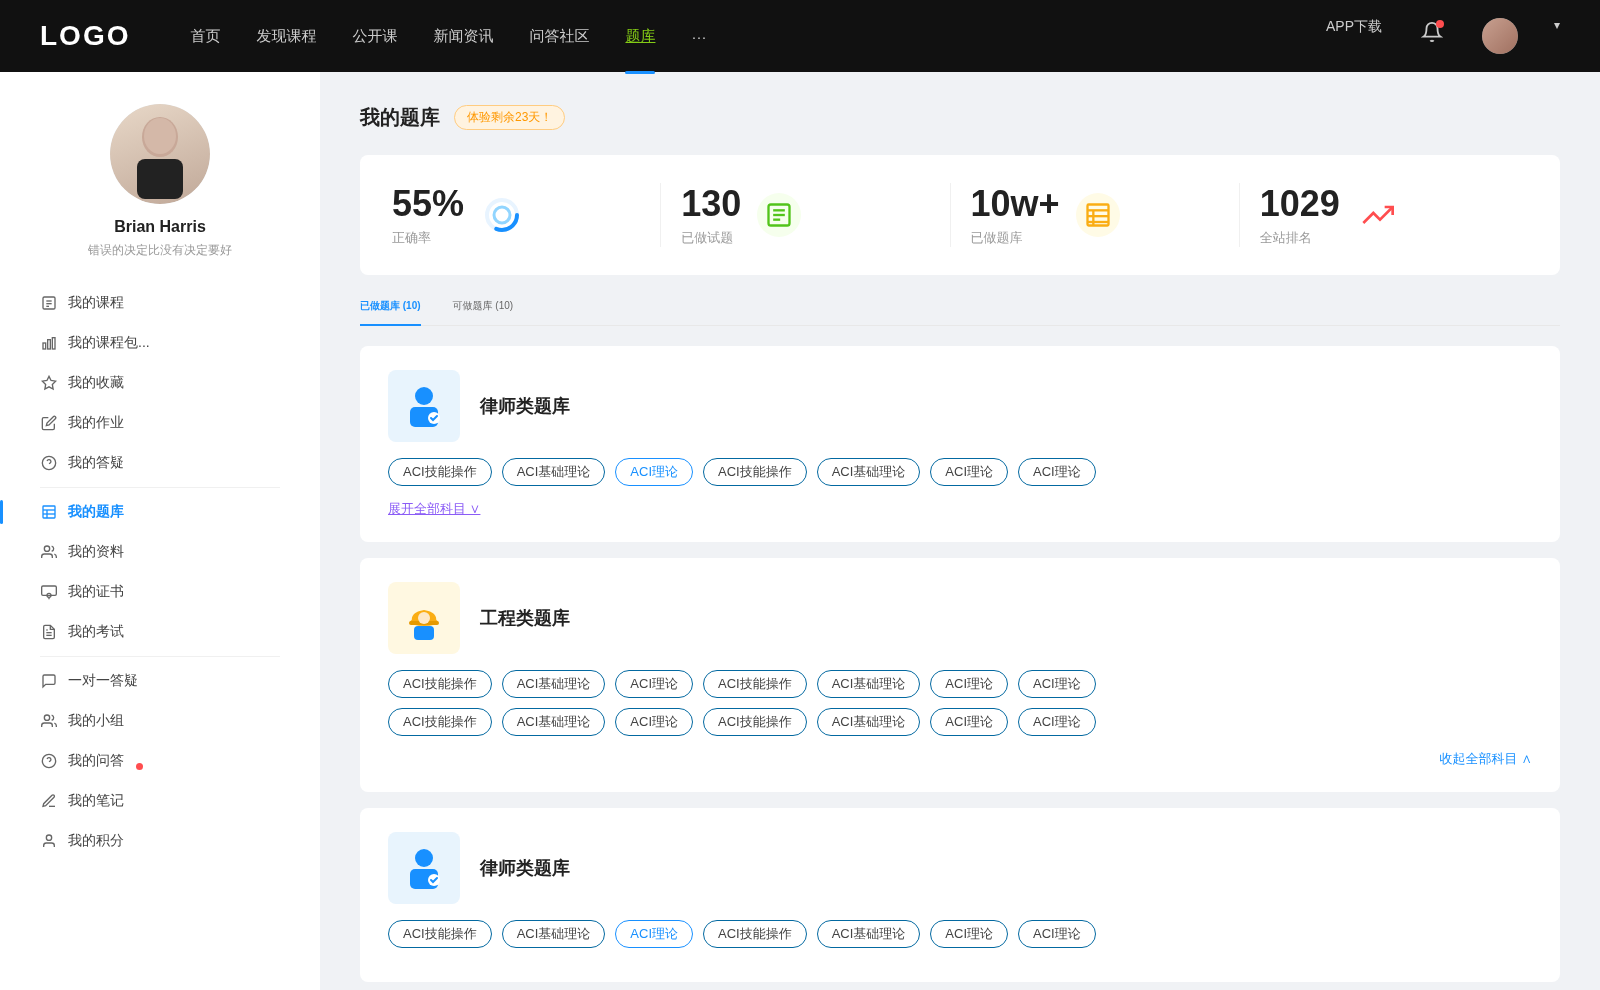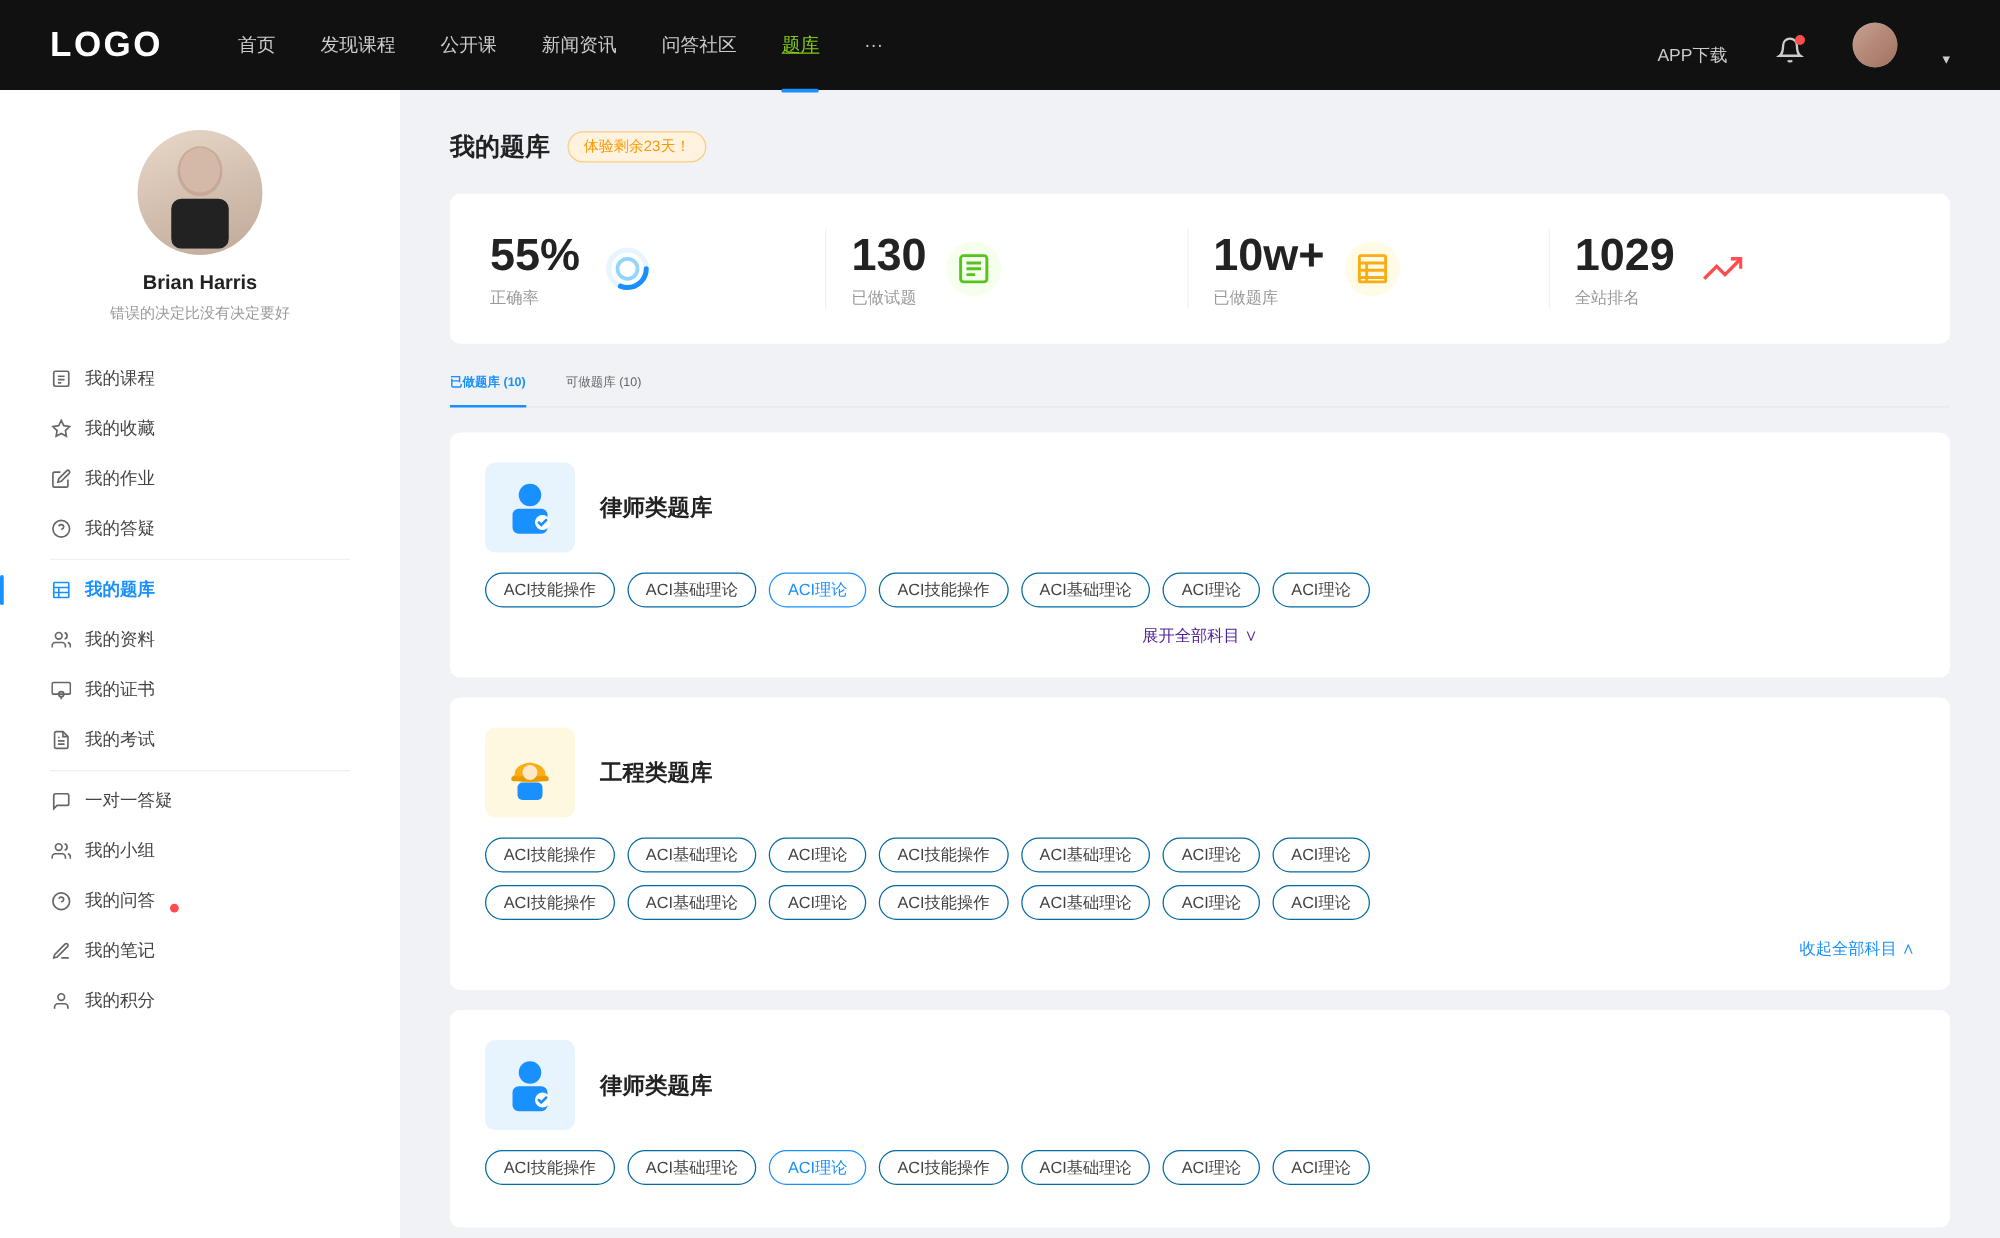--- a/index.html
+++ b/index.html
@@ -45,21 +45,21 @@
       display: block;
       height: 3px;
       background: #1890ff;
       position: absolute;
       bottom: -24px;
       left: 0; right: 0;
       border-radius: 2px;
     }
     .nav-right {
       display: flex;
-      align-items: flex-end;
+      align-items: flex-start;
       gap: 36px;
     }
     .nav-app-dl {
       color: #ccc;
       font-size: 14px;
       cursor: pointer;
     }
     .nav-bell {
       width: 28px;
       height: 28px;
@@ -315,25 +315,26 @@
       color: #444;
       cursor: pointer;
       background: #fff;
     }
     .tag.active-tag {
       border-color: #1890ff;
       color: #1890ff;
       background: #fff;
     }
     .expand-link {
-      text-align: center;
+      text-align: left;
       font-size: 13px;
-      color: #4c1d95;
+      color: #8b5cf6;
       cursor: pointer;
       padding-top: 4px;
+      text-decoration: underline;
     }
     .collapse-link {
       text-align: right;
       font-size: 13px;
       color: #1890ff;
       cursor: pointer;
       padding-top: 4px;
     }
   </style>
 </head>
@@ -389,20 +390,30 @@
           <svg width="16" height="16" viewBox="0 0 24 24" fill="none" stroke="currentColor" stroke-width="2">
               <rect x="3" y="3" width="18" height="18" rx="2"></rect>
               <line x1="8" y1="9" x2="16" y2="9"></line>
               <line x1="8" y1="13" x2="16" y2="13"></line>
               <line x1="8" y1="17" x2="12" y2="17"></line>
             </svg>
         </span>
         <span>我的课程</span>
       </div>
 
+      <div class="sidebar-item">
+        <span class="icon">
+          <svg width="16" height="16" viewBox="0 0 24 24" fill="none" stroke="currentColor" stroke-width="2">
+              <rect x="3" y="12" width="4" height="9"></rect>
+              <rect x="10" y="7" width="4" height="14"></rect>
+              <rect x="17" y="4" width="4" height="17"></rect>
+            </svg>
+        </span>
+        <span>我的课程包...</span>
+      </div>
 
       <div class="sidebar-item">
         <span class="icon">
           <svg width="16" height="16" viewBox="0 0 24 24" fill="none" stroke="currentColor" stroke-width="2">
               <polygon points="12 2 15.09 8.26 22 9.27 17 14.14 18.18 21.02 12 17.77 5.82 21.02 7 14.14 2 9.27 8.91 8.26 12 2"></polygon>
             </svg>
         </span>
         <span>我的收藏</span>
       </div>
 

